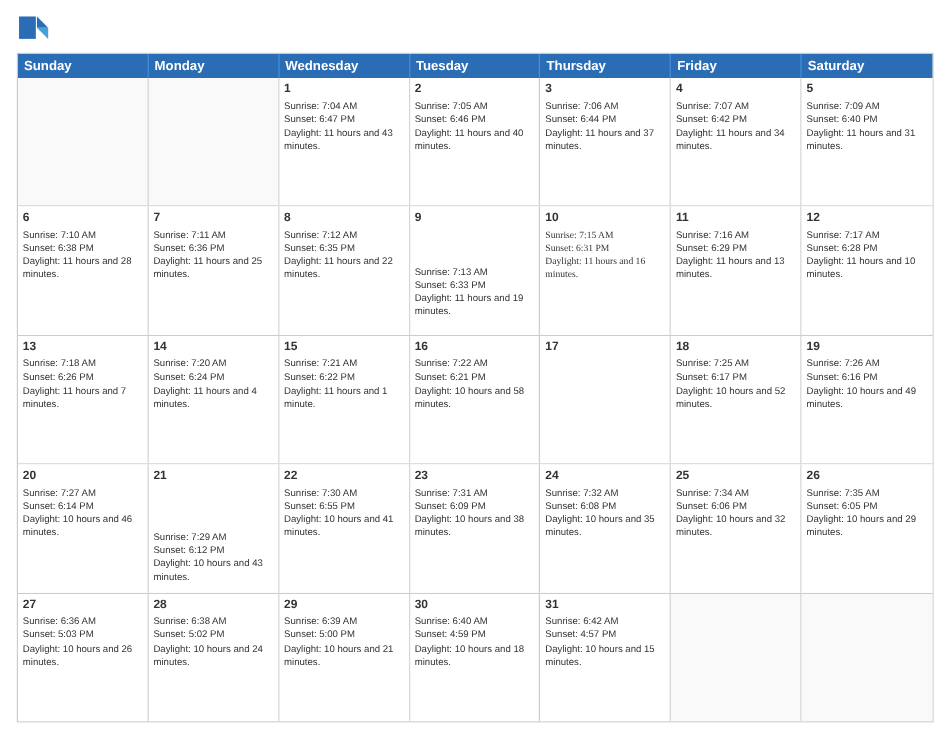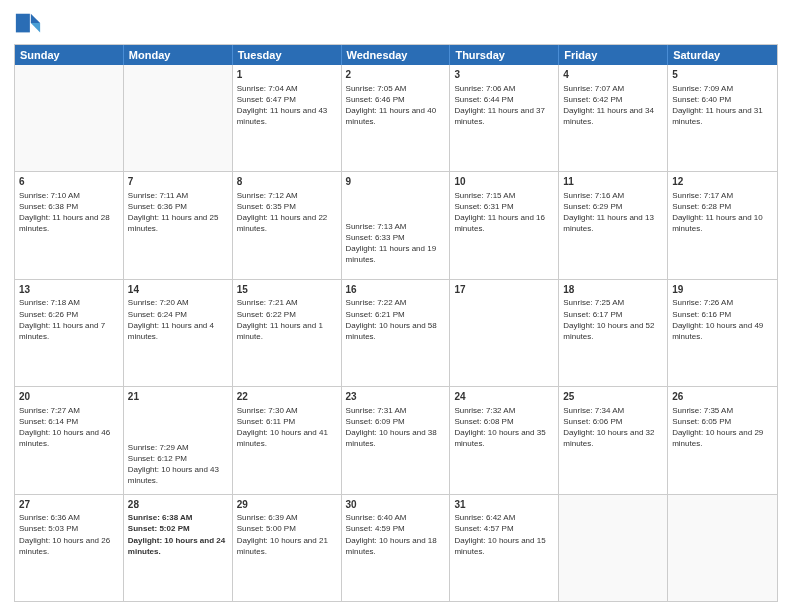--- a/index.html
+++ b/index.html
@@ -128,22 +128,22 @@
     <div class="title-block">
       <div class="month-title"></div>
       <div class="subtitle"></div>
     </div>
   </div>
 
   <div class="calendar">
     <div class="cal-header">
     <div class="cal-header-cell">Sunday</div>
         <div class="cal-header-cell">Monday</div>
+        <div class="cal-header-cell">Wednesday</div>
         <div class="cal-header-cell">Tuesday</div>
-        <div class="cal-header-cell">Wednesday</div>
         <div class="cal-header-cell">Thursday</div>
         <div class="cal-header-cell">Friday</div>
         <div class="cal-header-cell">Saturday</div>
       </div>
     <div class="cal-body">
     <div class="cal-row">
           <div class="cal-cell empty"></div>
           <div class="cal-cell empty"></div>
           <div class="cal-cell">
             <div class="day-num">1</div>
@@ -196,21 +196,21 @@
 Daylight: 11 hours and 22 minutes.</div>
           </div>
           <div class="cal-cell">
             <div class="day-num">9</div>
             <div class="cell-text" style="white-space: pre-wrap; margin-top: 32px;">Sunrise: 7:13 AM
 Sunset: 6:33 PM
 Daylight: 11 hours and 19 minutes.</div>
           </div>
           <div class="cal-cell">
             <div class="day-num">10</div>
-            <div class="cell-text" style="white-space: pre-wrap;">Sunrise: 7:15 AM
+            <div class="cell-text" style="white-space: pre-wrap; font-family: Liberation Serif, serif;">Sunrise: 7:15 AM
 Sunset: 6:31 PM
 Daylight: 11 hours and 16 minutes.</div>
           </div>
           <div class="cal-cell">
             <div class="day-num">11</div>
             <div class="cell-text" style="white-space: pre-wrap;">Sunrise: 7:16 AM
 Sunset: 6:29 PM
 Daylight: 11 hours and 13 minutes.</div>
           </div>
           <div class="cal-cell">
@@ -270,21 +270,21 @@
           </div>
           <div class="cal-cell">
             <div class="day-num">21</div>
             <div class="cell-text" style="white-space: pre-wrap; margin-top: 38px;">Sunrise: 7:29 AM
 Sunset: 6:12 PM
 Daylight: 10 hours and 43 minutes.</div>
           </div>
           <div class="cal-cell">
             <div class="day-num">22</div>
             <div class="cell-text" style="white-space: pre-wrap;">Sunrise: 7:30 AM
-Sunset: 6:11 PM
+Sunset: 6:55 PM
 Daylight: 10 hours and 41 minutes.</div>
           </div>
           <div class="cal-cell">
             <div class="day-num">23</div>
             <div class="cell-text" style="white-space: pre-wrap;">Sunrise: 7:31 AM
 Sunset: 6:09 PM
 Daylight: 10 hours and 38 minutes.</div>
           </div>
           <div class="cal-cell">
             <div class="day-num">24</div>
@@ -307,21 +307,21 @@
         </div>
         <div class="cal-row">
           <div class="cal-cell">
             <div class="day-num">27</div>
             <div class="cell-text" style="white-space: pre-wrap;">Sunrise: 6:36 AM
 Sunset: 5:03 PM
 Daylight: 10 hours and 26 minutes.</div>
           </div>
           <div class="cal-cell">
             <div class="day-num">28</div>
-            <div class="cell-text" style="white-space: pre-wrap; font-weight: bold;">Sunrise: 6:38 AM
+            <div class="cell-text" style="white-space: pre-wrap;">Sunrise: 6:38 AM
 Sunset: 5:02 PM
 Daylight: 10 hours and 24 minutes.</div>
           </div>
           <div class="cal-cell">
             <div class="day-num">29</div>
             <div class="cell-text" style="white-space: pre-wrap;">Sunrise: 6:39 AM
 Sunset: 5:00 PM
 Daylight: 10 hours and 21 minutes.</div>
           </div>
           <div class="cal-cell">

